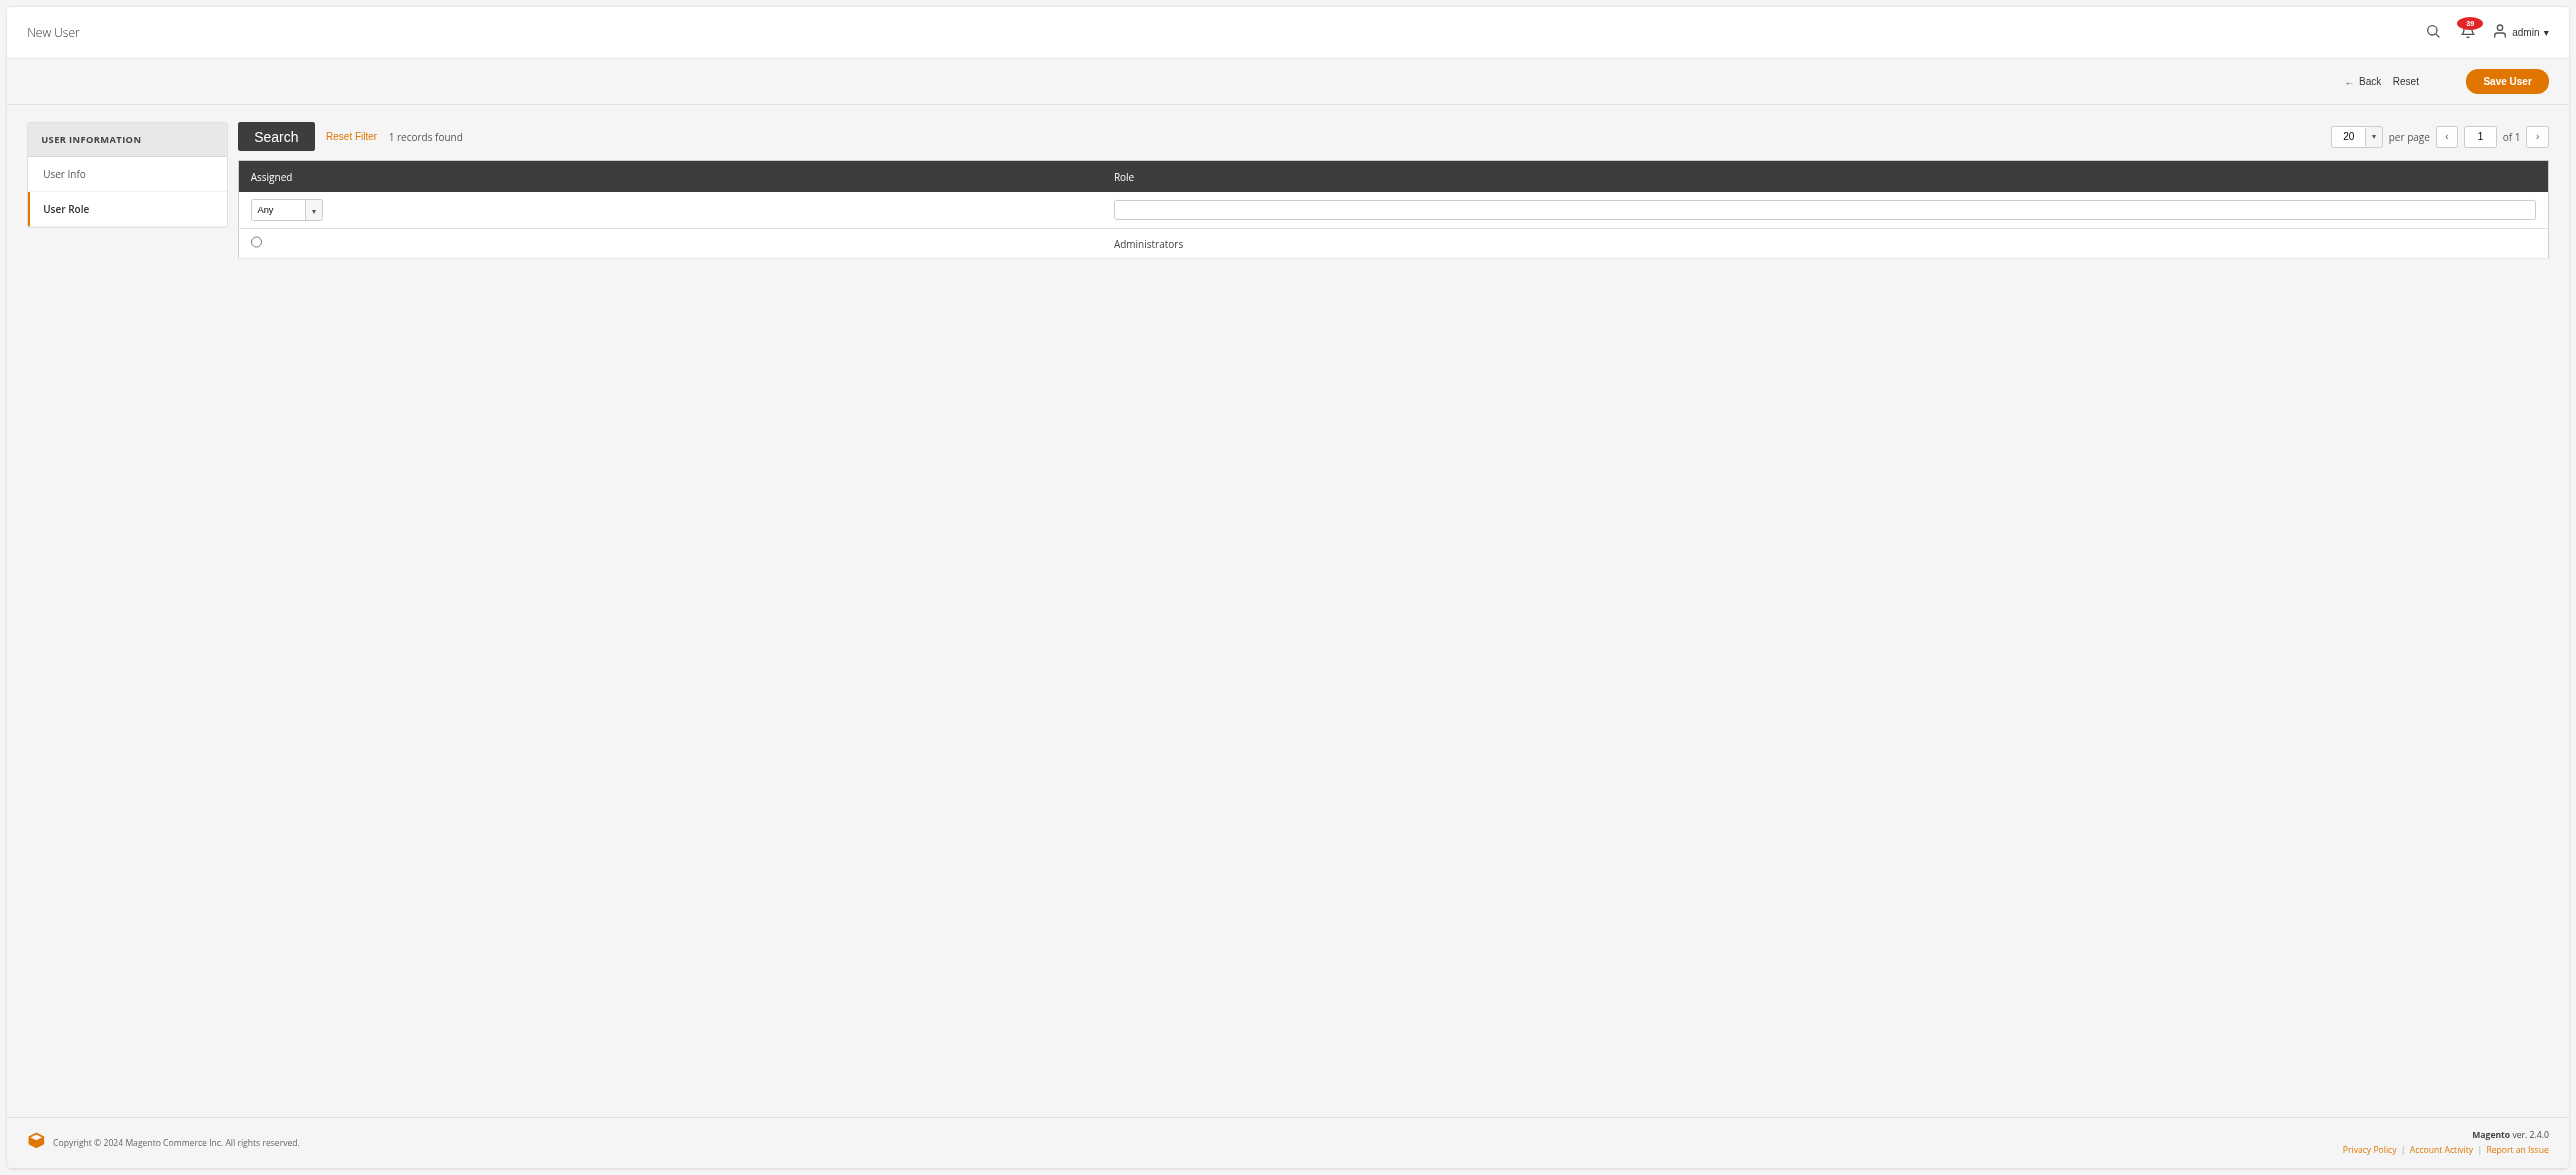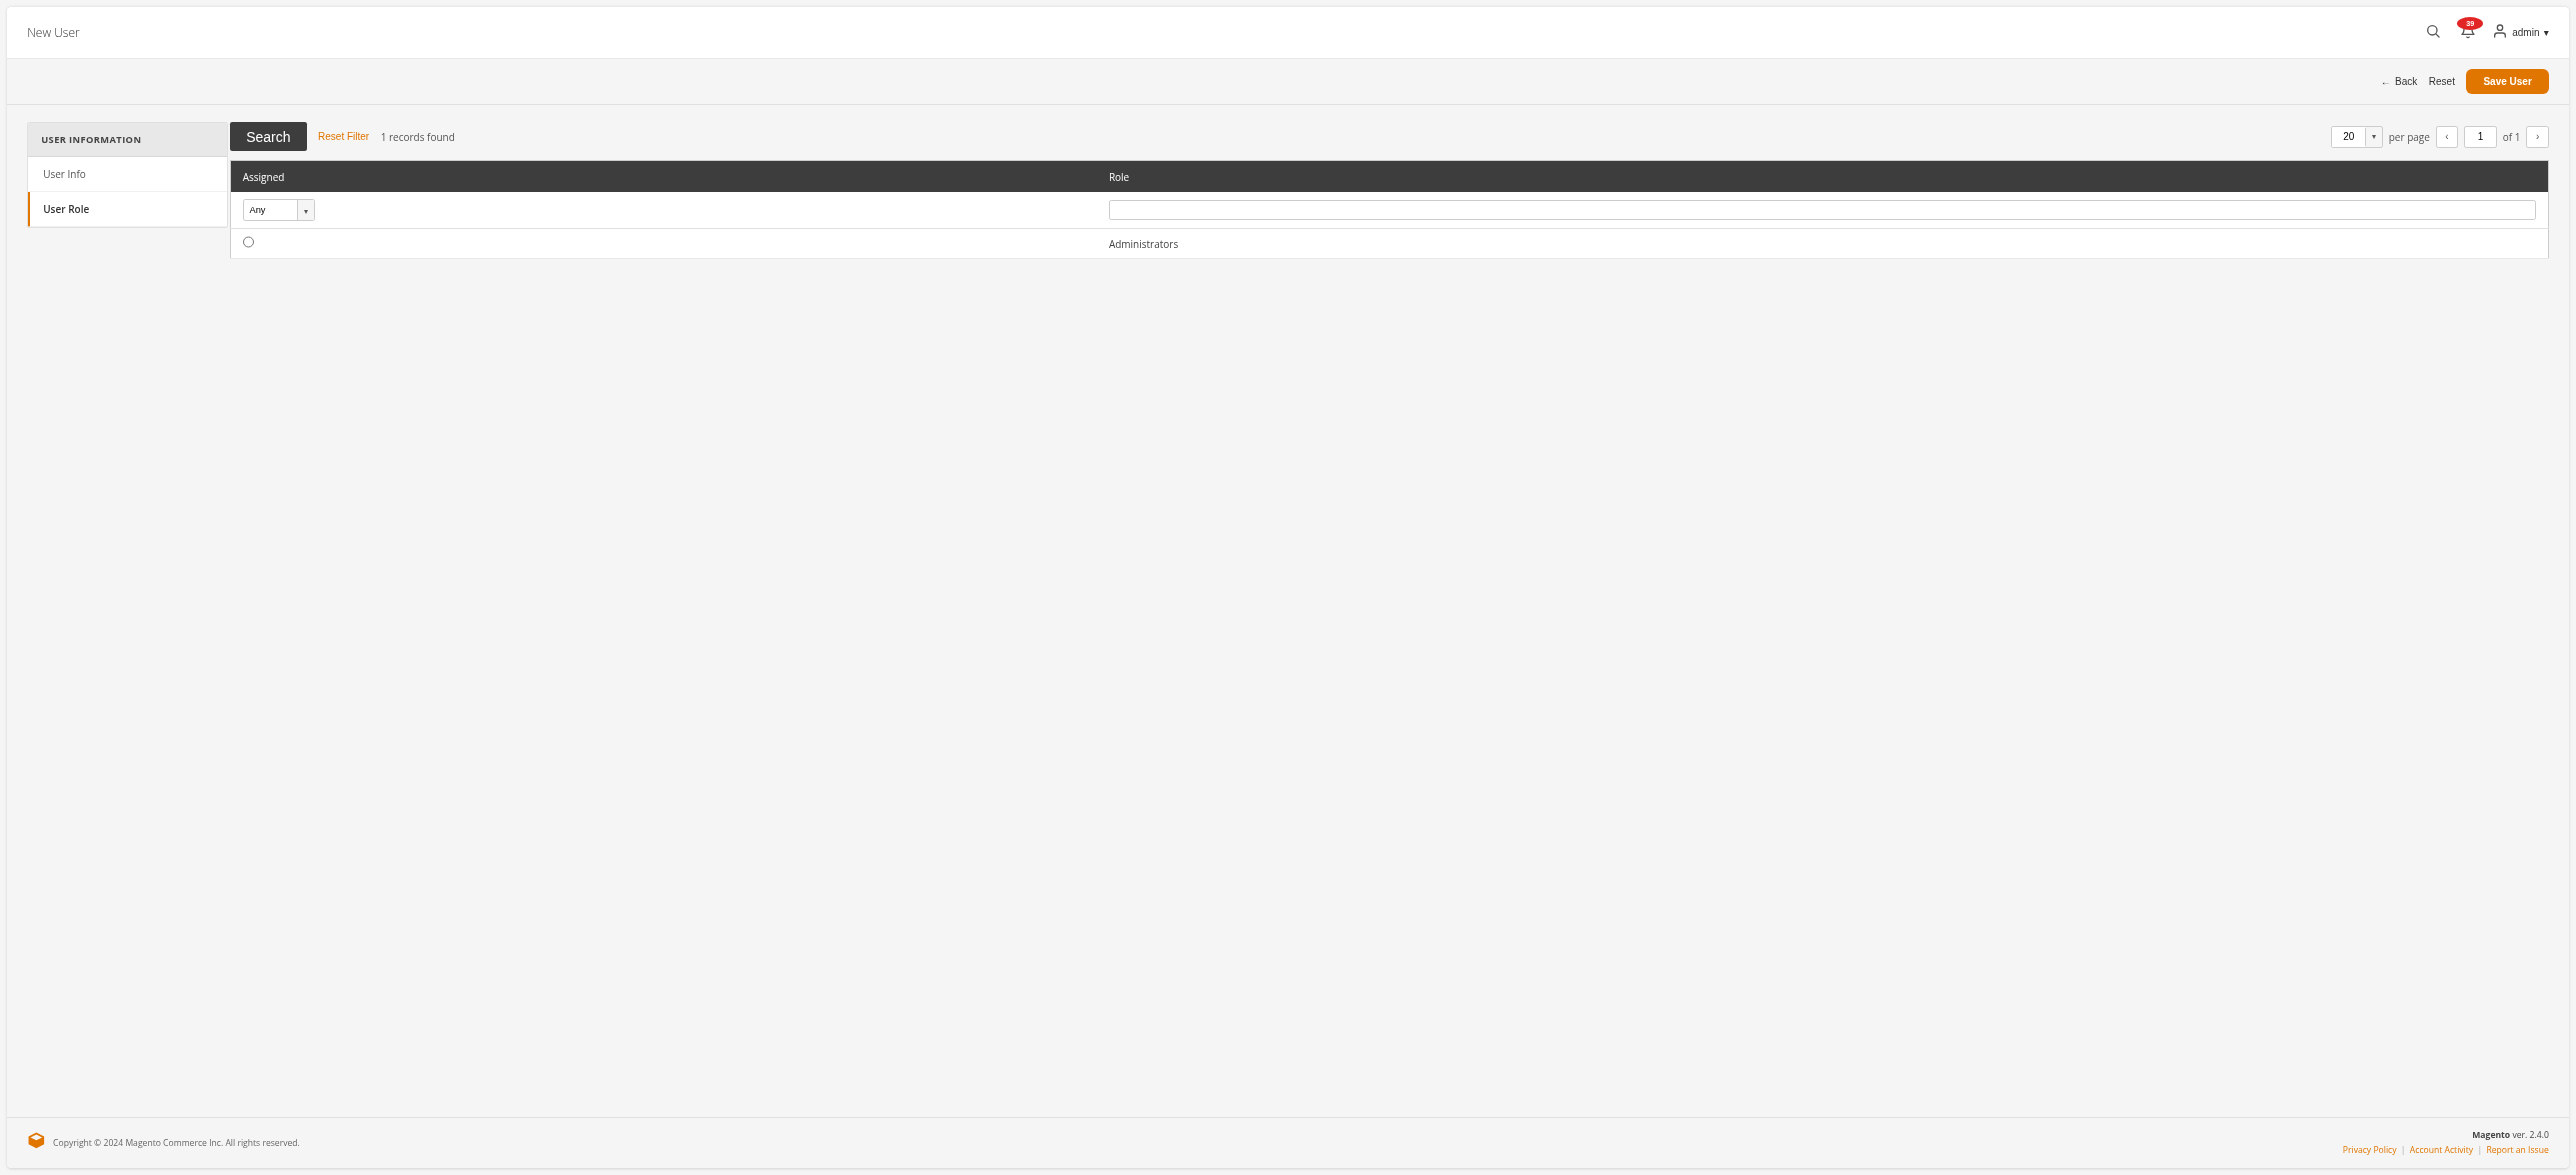--- a/index.html
+++ b/index.html
@@ -110,32 +110,33 @@
       border: none;
       cursor: pointer;
       font-size: 10px;
       color: #333;
       font-weight: 500;
     }
     .btn-save-user {
       background: #e07600;
       color: #fff;
       border: none;
-      border-radius: 6px;
+      border-radius: 12px;
       padding: 7.2px 17px;
       font-size: 10px;
       font-weight: 600;
       cursor: pointer;
+      margin-left: 36px;
     }
     
     .content-area {
       display: flex;
       flex: 1;
       padding: 17px 20px;
-      gap: 2px;
+      gap: 10px;
       background: #f5f5f5;
     }
     
     .sidebar {
       width: 201px;
       flex-shrink: 0;
     }
     .sidebar-section {
       background: #fff;
       border: 0.7px solid #e0e0e0;

